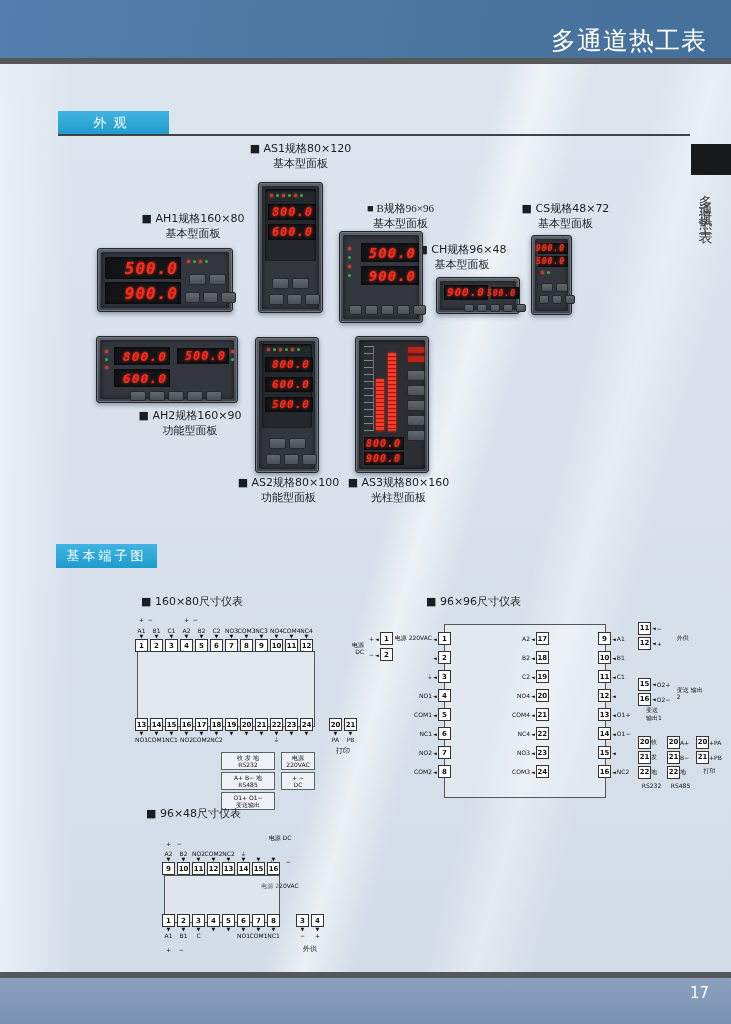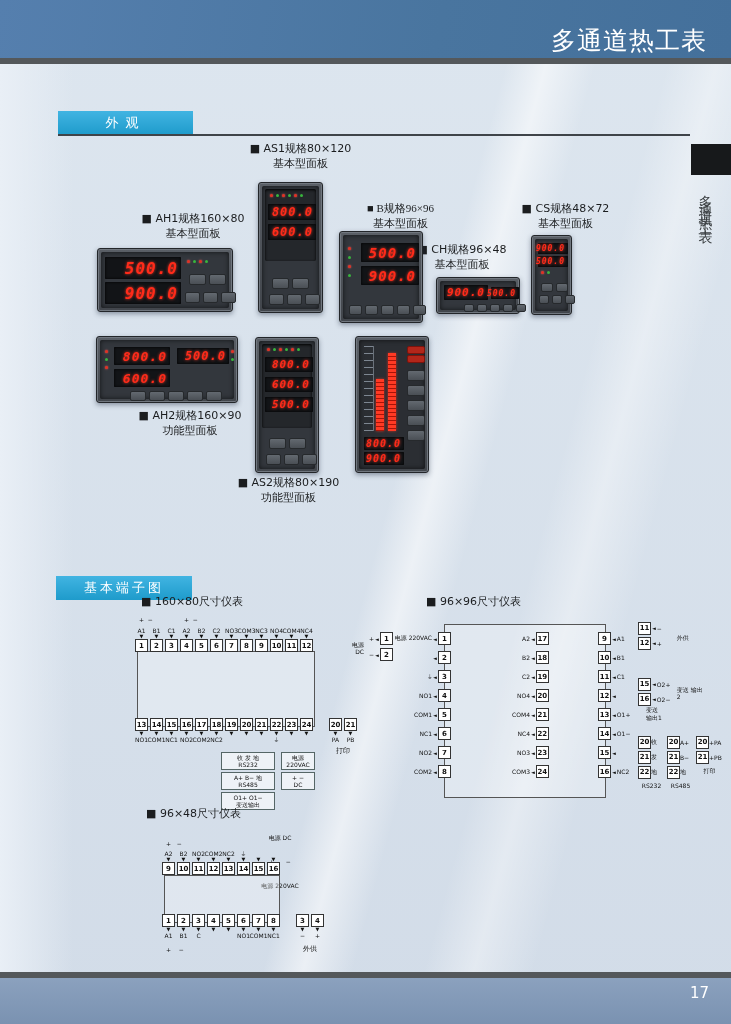--- a/index.html
+++ b/index.html
@@ -93,21 +93,21 @@
 
 <div class="page">
 
   <div class="hdr">
     <span class="hdr-title">多通道热工表</span>
   </div>
 
   <div class="side-tab"></div>
   <div class="side-txt">多通道热工表</div>
 
-  <div class="secbar" style="left:58px;top:111px;width:135px;">
+  <div class="secbar" style="left:58px;top:111px;width:111px;">
     <span>外观</span>
   </div>
   <div class="rule" style="left:58px;top:134px;width:632px;"></div>
 
   <div class="mlabel" style="left:238px;top:141px;width:125px;">
     <div>■ AS1规格80×120</div>
     <div>基本型面板</div>
   </div>
   <div class="mlabel" style="left:103px;top:211px;width:180px;">
     <div>■ AH1规格160×80</div>
@@ -123,22 +123,26 @@
   </div>
   <div class="mlabel" style="left:503px;top:201px;width:125px;">
     <div>■ CS规格48×72</div>
     <div>基本型面板</div>
   </div>
   <div class="mlabel" style="left:105px;top:408px;width:170px;">
     <div>■ AH2规格160×90</div>
     <div>功能型面板</div>
   </div>
   <div class="mlabel" style="left:226px;top:475px;width:125px;">
-    <div>■ AS2规格80×190</div>
+    <div>■ AS2规格80×100</div>
     <div>功能型面板</div>
+  </div>
+  <div class="mlabel" style="left:336px;top:475px;width:125px;">
+    <div>■ AS3规格80×160</div>
+    <div>光柱型面板</div>
   </div>
 
   <div class="meter" style="left:258px;top:182px;width:65px;height:131px;">
     <div class="face">
       <div class="dz" style="left:3px;top:3px;right:3px;height:72px;"></div>
       <div class="dots" style="left:8px;top:8px;">
         <i class="dot r"></i>
           <i class="dot g"></i>
           <i class="dot r"></i>
           <i class="dot g"></i>
@@ -302,21 +306,21 @@
           <b class="btn" style="width:16px;height:9px;"></b>
           <b class="btn" style="width:16px;height:9px;"></b>
           <b class="btn" style="width:16px;height:9px;"></b>
       </div>
       <div class="lcd" style="left:5px;bottom:19px;width:40px;height:13px;font-size:10px;">800.0</div>
       <div class="lcd" style="left:5px;bottom:4px;width:40px;height:13px;font-size:10px;">900.0</div>
     </div>
   </div>
 
 
-  <div class="secbar" style="left:56px;top:576px;width:136px;letter-spacing:3px;justify-content:center;">
+  <div class="secbar" style="left:56px;top:544px;width:101px;letter-spacing:3px;justify-content:center;">
     <span>基本端子图</span>
   </div>
 
   <div class="diag" style="left:133px;top:594px;width:250px;height:212px;">
     <div class="dtitle" style="left:8px;top:0;">■ 160×80尺寸仪表</div>
     <span class="tinytxt" style="left:6px;top:22px;">+  −</span>
     <span class="tinytxt" style="left:51px;top:22px;">+  −</span>
     <div class="outline" style="left:4px;top:57px;width:176px;height:74px;"></div>
     <div class="trow" style="left:2px;top:33px;">
 

